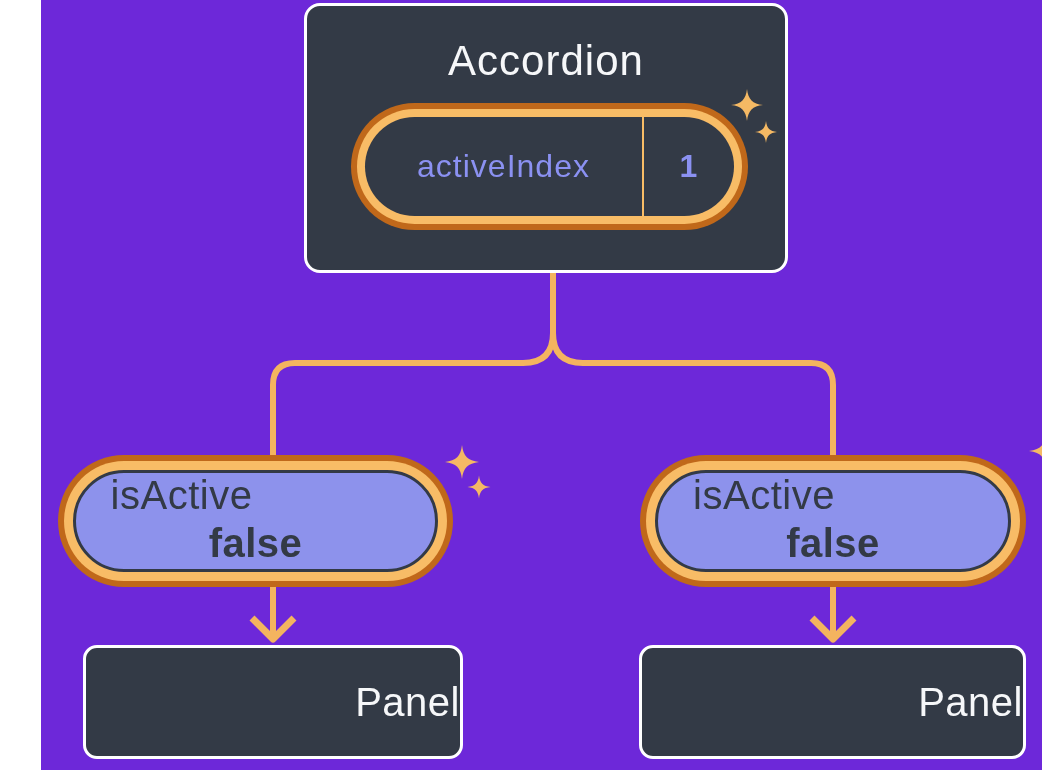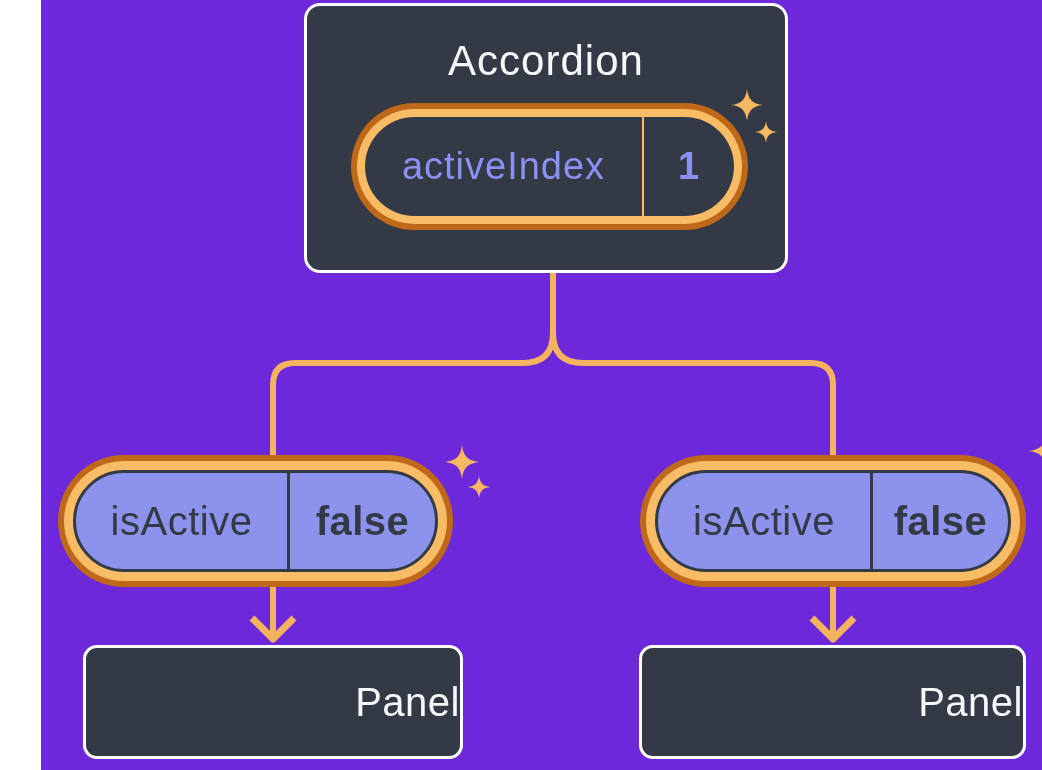--- a/index.html
+++ b/index.html
@@ -52,36 +52,37 @@
     display: flex;
     align-items: stretch;
     box-sizing: border-box;
     overflow: hidden;
   }
   .state-pill .cell {
     display: flex;
     align-items: center;
     justify-content: center;
     color: #8B91F2;
-    font-size: 38px;
+    font-size: 32px;
     letter-spacing: 1px;
   }
   .state-pill .divider { width: 2px; background: #F8BC66; }
 
   
   .prop-pill {
     position: absolute;
     background: #8D92EC;
     border: 3px solid #333A46;
     border-radius: 999px;
     box-shadow: 0 0 0 9px #F8BC66, 0 0 0 15px #C0681A;
     display: flex;
     align-items: stretch;
     box-sizing: border-box;
     overflow: hidden;
+    flex-direction: column;
   }
   .prop-pill .cell {
     display: flex;
     align-items: center;
     justify-content: center;
     color: #333A46;
     font-size: 40px;
     letter-spacing: 0.5px;
   }
   .prop-pill .divider { width: 3px; background: #333A46; }

